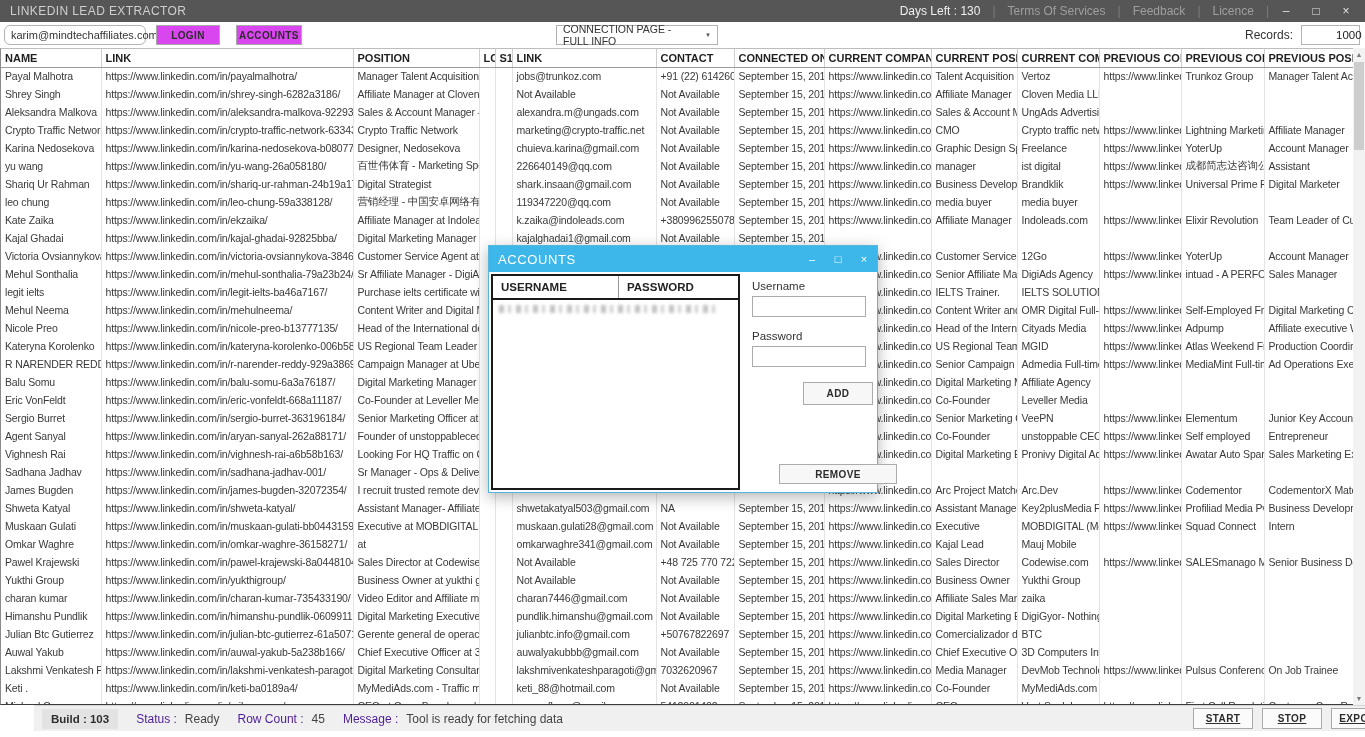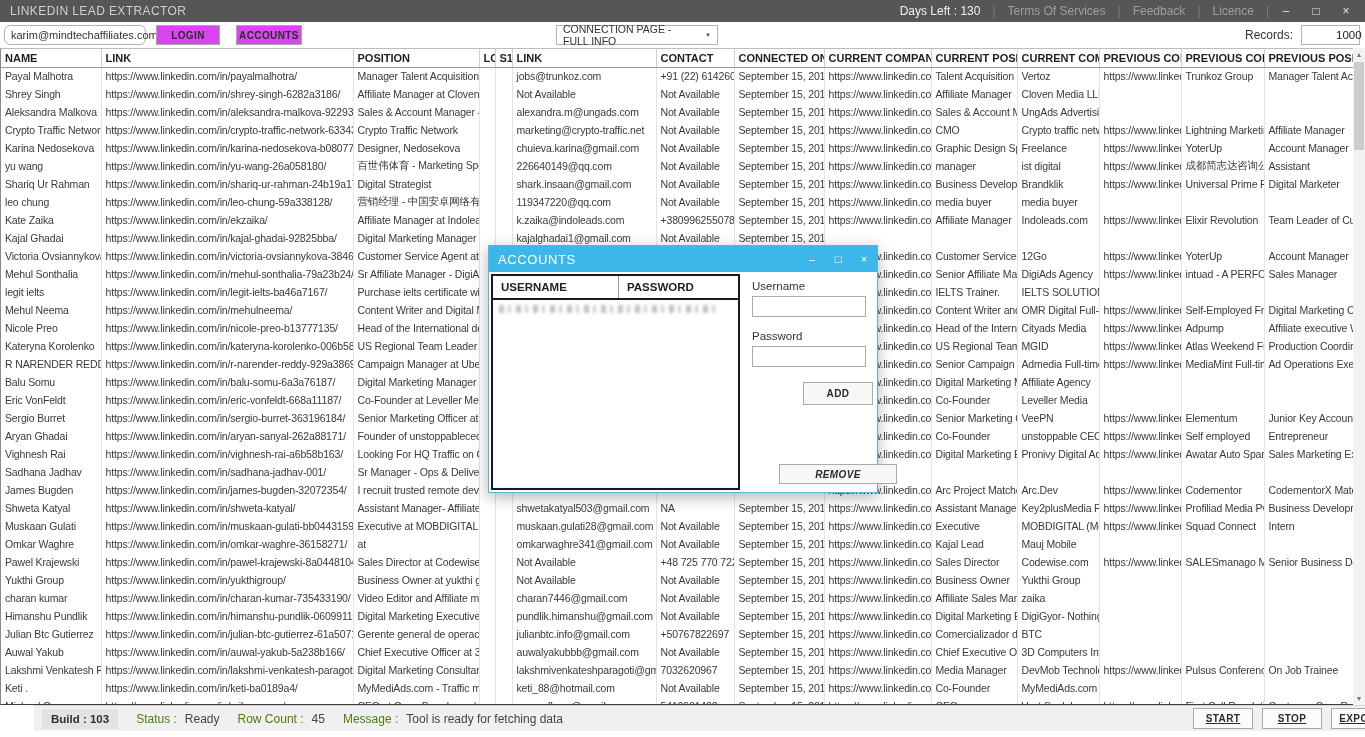--- a/index.html
+++ b/index.html
@@ -74,27 +74,27 @@
   .dlg-panel{position:absolute;left:253px;top:28px;right:2px;bottom:2px;}
   .dlg-label{position:absolute;left:10px;font-size:11.5px;color:#333;}
   .dlg-label.user{top:6px;}
   .dlg-label.pass{top:56px;}
   .dlg-input{position:absolute;left:10px;width:114px;height:21px;border:1px solid #ababab;background:#fff;font-size:11px;padding:0 4px;}
   .dlg-input.user{top:22px;}
   .dlg-input.pass{top:72px;}
   .dlg-btn{position:absolute;border:1px solid #ababab;background:#f7f7f7;font-size:10px;font-weight:700;
     color:#2c2c2c;display:flex;align-items:center;justify-content:center;letter-spacing:.4px;margin-left:23px;}
   .dlg-btn.add{left:38px;top:108px;width:70px;height:23px;}
-  .dlg-btn.remove{left:14px;bottom:6px;width:118px;height:20px;font-style:italic;}
+  .dlg-btn.remove{left:14px;bottom:6px;width:118px;height:20px;}
 
   
   .statusbar{position:absolute;left:0;top:705px;width:100%;height:26px;background:#f0f0f0;
     border-top:1px solid #d5d5d5;display:flex;align-items:center;font-size:12px;color:#2f2f2f;margin-left:34px;}
   .build-box{background:#e3e3e3;padding:4px 9px;margin-left:8px;font-weight:700;font-size:11.5px;}
-  .sb-label{margin-left:18px;color:#4d7c0f;}
+  .sb-label{margin-left:18px;color:#4c1d95;}
   .sb-value{margin-left:8px;color:#444;}
   .sb-actions{margin-left:auto;display:flex;gap:9px;margin-right:8px;text-decoration:underline;}
   .sb-btn{width:60px;height:21px;border:1px solid #a9a9a9;background:#fbfbfb;font-size:10px;
     font-weight:700;color:#2c2c2c;display:flex;align-items:center;justify-content:center;letter-spacing:.4px;}
 </style>
 </head>
 <body>
 
 <div id="app">
 
@@ -469,21 +469,21 @@
             <td class="c6"></td>
             <td class="c7"></td>
             <td class="c8">https://www.linkedin.com/</td>
             <td class="c9">Senior Marketing Offic</td>
             <td class="c10">VeePN</td>
             <td class="c11">https://www.linkedin.com/</td>
             <td class="c12">Elementum</td>
             <td class="c13">Junior Key Account N</td>
           </tr>
           <tr>
-            <td class="c0">Aryan Ghadai</td>
+            <td class="c0">Agent Sanyal</td>
             <td class="c1">https://www.linkedin.com/in/aryan-sanyal-262a88171/</td>
             <td class="c2">Founder of unstoppableceo</td>
             <td class="c3"></td>
             <td class="c4"></td>
             <td class="c5"></td>
             <td class="c6"></td>
             <td class="c7"></td>
             <td class="c8">https://www.linkedin.com/</td>
             <td class="c9">Co-Founder</td>
             <td class="c10">unstoppable CEO</td>

